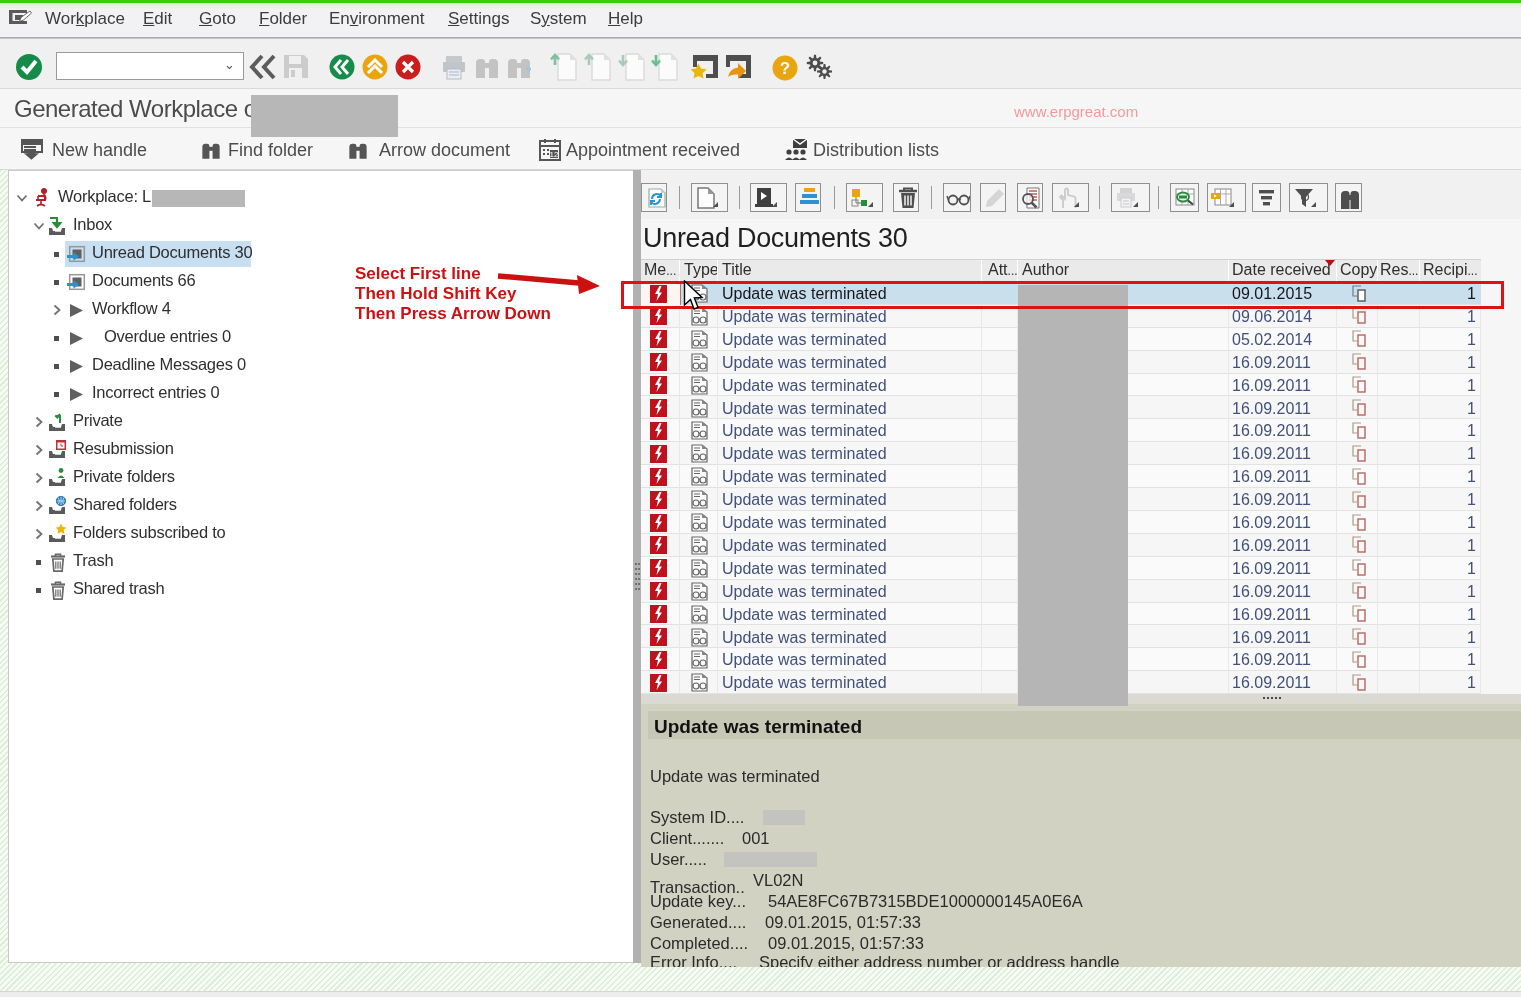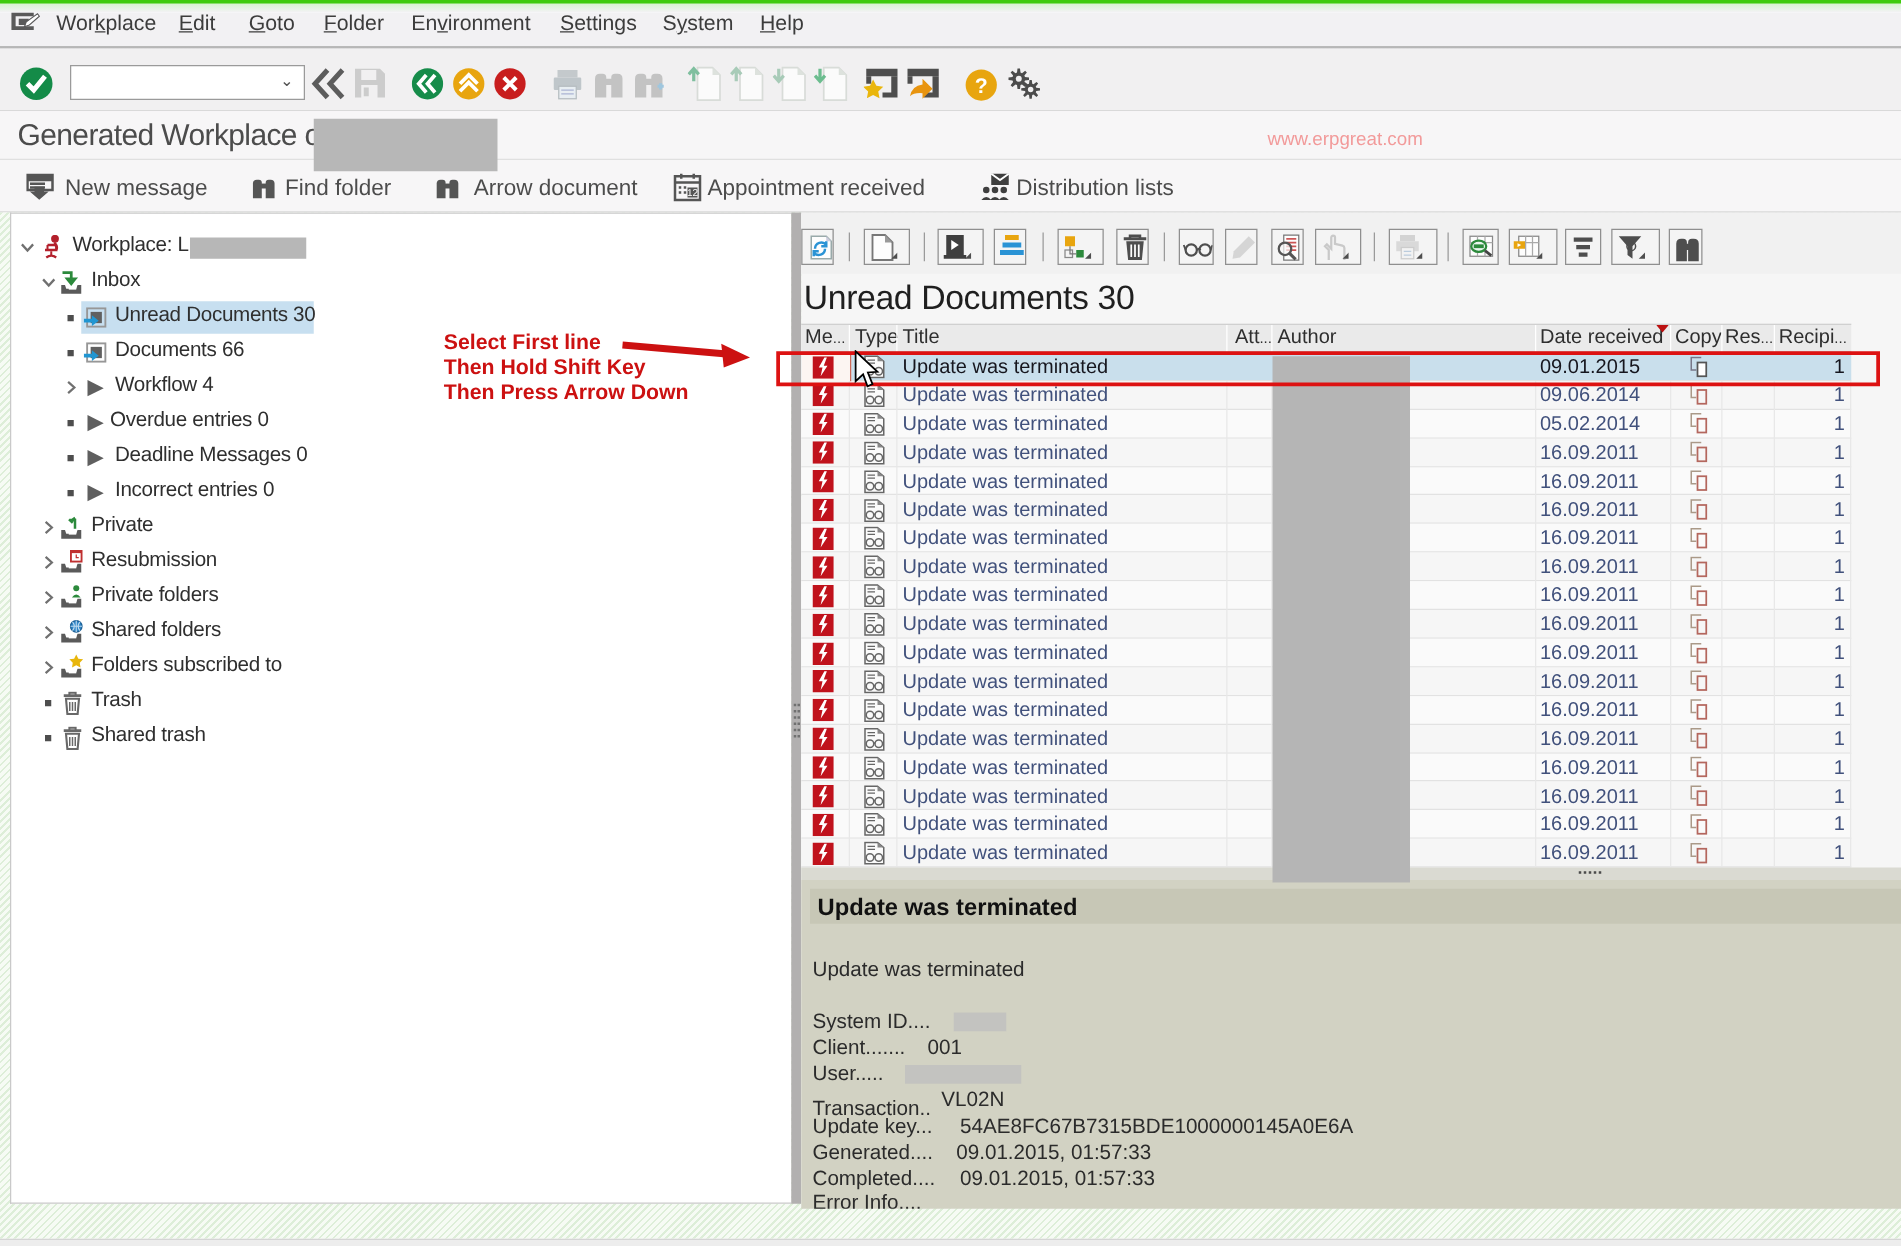--- a/index.html
+++ b/index.html
@@ -123,21 +123,21 @@
 <div class="a" style="left:14px;top:95px;font-size:24px;letter-spacing:-0.5px;color:#4c4c4c">Generated Workplace of</div>
 <div class="a gb" style="left:251px;top:95px;width:147px;height:42px;z-index:5"></div>
 <div class="a" style="left:1014px;top:103px;font-size:15px;color:#f29a9a">www.erpgreat.com</div>
 <div class="a" style="left:0;top:128px;width:1521px;height:41px;background:#f7f6f7;border-bottom:1px solid #d9d9d9"></div>
 <svg class="a" style="left:21px;top:138px" width="24" height="24" viewBox="0 0 24 24">
 <rect x="1" y="2" width="20" height="5" fill="#555"></rect>
     <rect x="1" y="2" width="20" height="12" fill="none" stroke="#555" stroke-width="2"></rect>
 <path d="M3 9h12M3 12h12" stroke="#555" stroke-width="2"></path>
 <path d="M8 13 h8 v4 l4 -0 -8 7 -8 -7 4 0 z" fill="#555" transform="translate(-1,-1) scale(0.95)"></path>
   </svg>
-<div class="a" style="left:52px;top:140px;font-size:18px;color:#4c4c4c">New message</div>
+<div class="a" style="left:52px;top:140px;font-size:18px;color:#4c4c4c">New handle</div>
 <svg class="a" style="left:200px;top:139px" width="22" height="22" viewBox="0 0 28 28">
 <path d="M3 10 q0 -4 4 -4 h2 q3 0 3 3 v16 h-9 z" fill="#555"></path>
 <path d="M25 10 q0 -4 -4 -4 h-2 q-3 0 -3 3 v16 h9 z" fill="#555"></path>
 <rect x="11" y="10" width="6" height="5" fill="#555"></rect>
   </svg>
 <div class="a" style="left:228px;top:140px;font-size:18px;color:#4c4c4c">Find folder</div>
 <svg class="a" style="left:347px;top:139px" width="22" height="22" viewBox="0 0 28 28">
 <path d="M3 10 q0 -4 4 -4 h2 q3 0 3 3 v16 h-9 z" fill="#555"></path>
 <path d="M25 10 q0 -4 -4 -4 h-2 q-3 0 -3 3 v16 h9 z" fill="#555"></path>
 <rect x="11" y="10" width="6" height="5" fill="#555"></rect>
@@ -221,21 +221,21 @@
     <path d="M4.5 2.5 L9.5 7 L4.5 11.5" stroke="#707070" stroke-width="1.8" fill="none"></path>
   </svg>
 <svg class="a" style="left:68px;top:302px" width="17" height="17" viewBox="0 0 17 17">
     <path d="M2 2 L15 8.5 L2 15 z" fill="#5f5f5f"></path>
   </svg>
 <div class="a treetxt" style="left:92px;top:299px">Workflow 4</div>
 <div class="a" style="left:54px;top:336px;width:5px;height:5px;background:#4e4e4e"></div>
 <svg class="a" style="left:68px;top:330px" width="17" height="17" viewBox="0 0 17 17">
     <path d="M2 2 L15 8.5 L2 15 z" fill="#5f5f5f"></path>
   </svg>
-<div class="a treetxt" style="left:88px;top:327px">Overdue entries 0</div>
+<div class="a treetxt" style="left:104px;top:327px">Overdue entries 0</div>
 <div class="a" style="left:54px;top:364px;width:5px;height:5px;background:#4e4e4e"></div>
 <svg class="a" style="left:68px;top:358px" width="17" height="17" viewBox="0 0 17 17">
     <path d="M2 2 L15 8.5 L2 15 z" fill="#5f5f5f"></path>
   </svg>
 <div class="a treetxt" style="left:92px;top:355px">Deadline Messages 0</div>
 <div class="a" style="left:54px;top:392px;width:5px;height:5px;background:#4e4e4e"></div>
 <svg class="a" style="left:68px;top:386px" width="17" height="17" viewBox="0 0 17 17">
     <path d="M2 2 L15 8.5 L2 15 z" fill="#5f5f5f"></path>
   </svg>
 <div class="a treetxt" style="left:92px;top:383px">Incorrect entries 0</div>
@@ -844,14 +844,15 @@
 <div class="a dtl" style="left:9px;top:146px">User.....</div>
 <div class="a dtl" style="left:9px;top:174px">Transaction..</div>
 <div class="a dtl" style="left:112px;top:167px">VL02N</div>
 <div class="a dtl" style="left:9px;top:188px">Update key...</div>
 <div class="a dtl" style="left:127px;top:188px">54AE8FC67B7315BDE1000000145A0E6A</div>
 <div class="a dtl" style="left:9px;top:209px">Generated....</div>
 <div class="a dtl" style="left:124px;top:209px">09.01.2015, 01:57:33</div>
 <div class="a dtl" style="left:9px;top:230px">Completed....</div>
 <div class="a dtl" style="left:127px;top:230px">09.01.2015, 01:57:33</div>
 <div class="a dtl" style="left:9px;top:249px">Error Info....</div>
+<div class="a dtl" style="left:118px;top:249px">Specify either address number or address handle</div>
 <div class="a" style="left:122px;top:106px;width:42px;height:15px;background:#c3c3c0"></div>
 <div class="a" style="left:83px;top:148px;width:93px;height:15px;background:#c3c3c0"></div>
 </div>
 </body></html>

